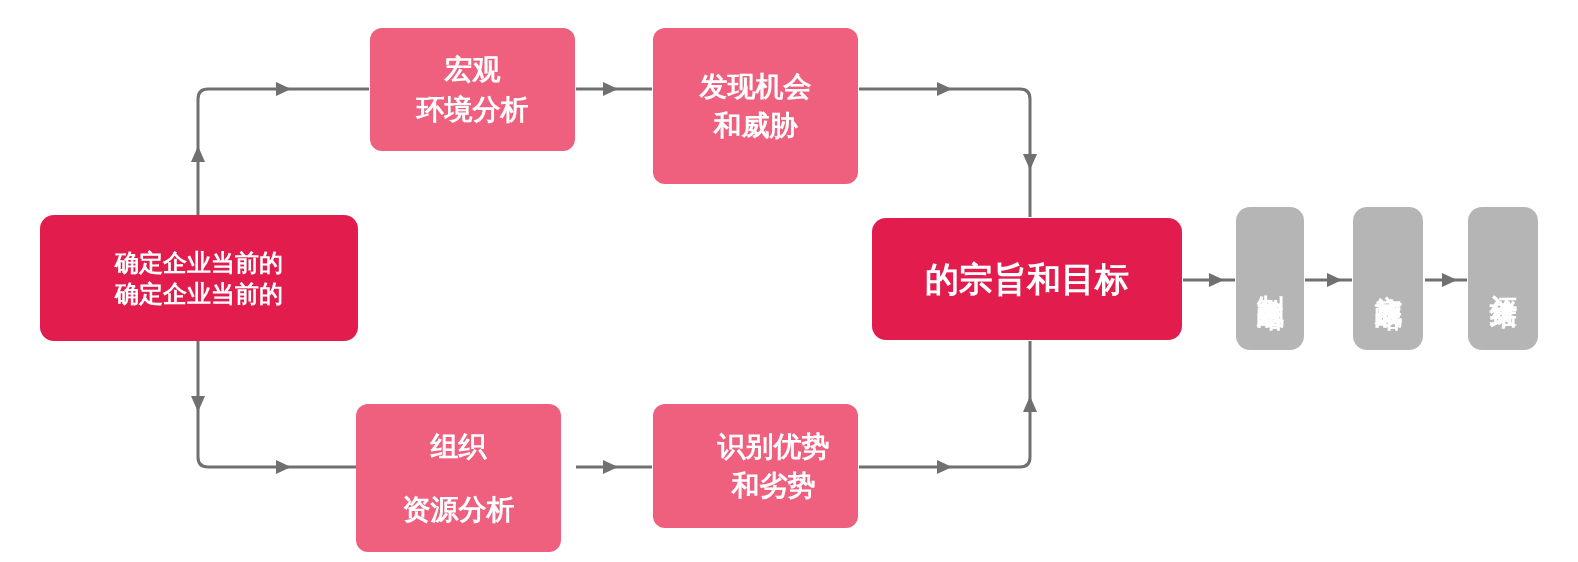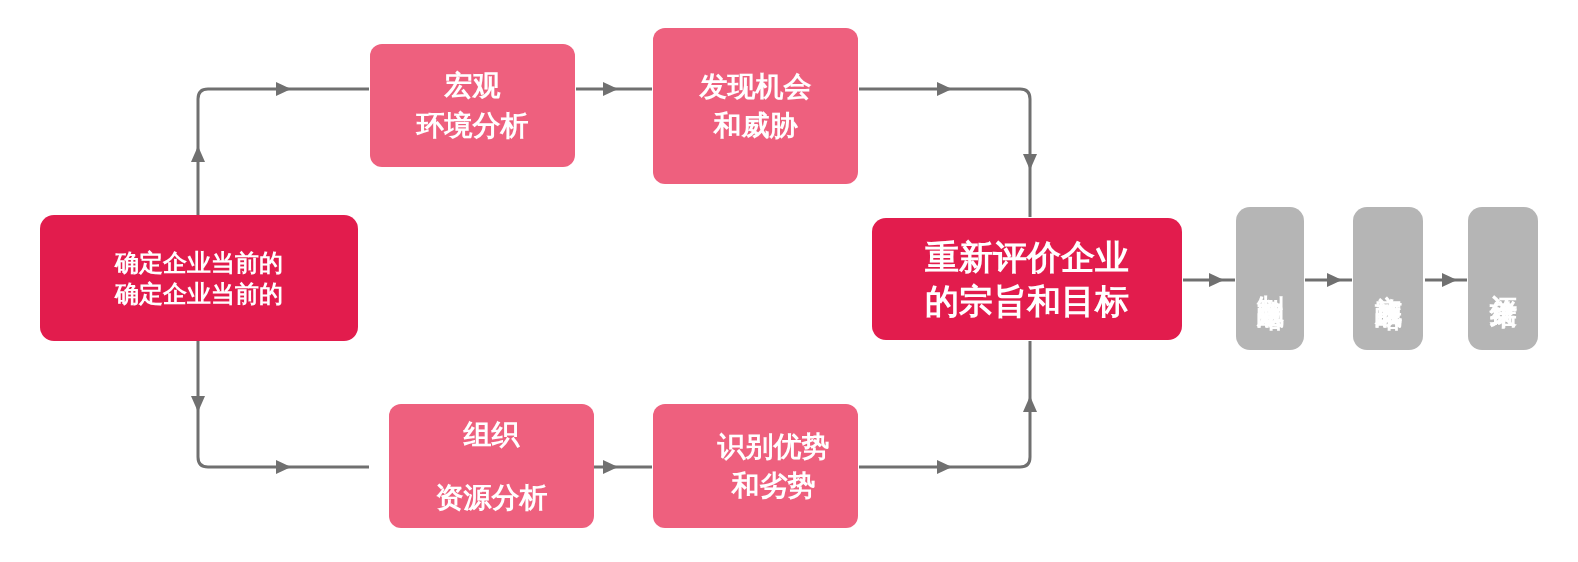--- a/index.html
+++ b/index.html
@@ -64,23 +64,23 @@
     font-size: 27px;
   }
   .node-gray .vtext {
     writing-mode: vertical-rl;
     text-orientation: upright;
     letter-spacing: 3px;
     line-height: 1;
   }
   
   #node-current-mission   { left: 40px;   top: 215px; width: 318px; height: 126px; }
-  #node-macro-env         { left: 370px;  top: 44px;  width: 205px; height: 123px; }
+  #node-macro-env         { left: 370px;  top: 28px;  width: 205px; height: 123px; }
   #node-opp-threats       { left: 653px;  top: 28px;  width: 205px; height: 156px; text-align: center; }
-  #node-org-resources     { left: 389px;  top: 404px; width: 205px; height: 124px; gap: 24px; }
+  #node-org-resources     { left: 356px;  top: 404px; width: 205px; height: 148px; gap: 24px; }
   #node-strength-weak     { left: 653px;  top: 404px; width: 205px; height: 124px; padding-left: 36px; }
   #node-reevaluate        { left: 872px;  top: 218px; width: 310px; height: 122px; font-size: 34px; }
   #node-formulate         { left: 1236px; top: 207px; width: 68px;  height: 143px; }
   #node-implement         { left: 1353px; top: 207px; width: 70px;  height: 143px; }
   #node-evaluate          { left: 1468px; top: 207px; width: 70px;  height: 143px; }
 </style>
 </head>
 <body>
 
 <div class="canvas">
@@ -156,21 +156,20 @@
     <span>组织</span>
     <span>资源分析</span>
   </div>
 
   <div class="node node-pink" id="node-strength-weak">
     <span>识别优势</span>
     <span>和劣势</span>
   </div>
 
   <div class="node node-red" id="node-reevaluate">
-    <span>重新评价企业</span>
     <span>的宗旨和目标</span>
   </div>
 
   <div class="node node-gray" id="node-formulate">
     <span class="vtext">制定战略</span>
   </div>
 
   <div class="node node-gray" id="node-implement">
     <span class="vtext">实施战略</span>
   </div>

